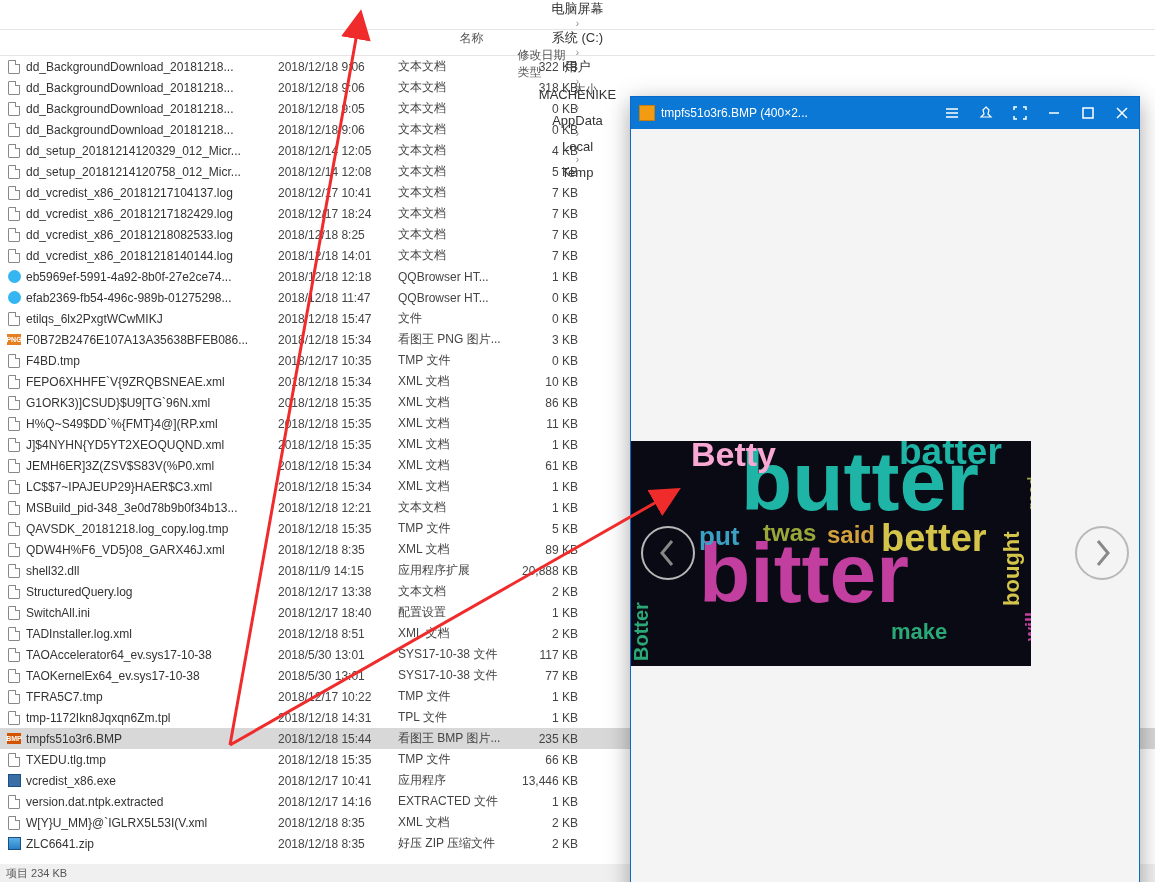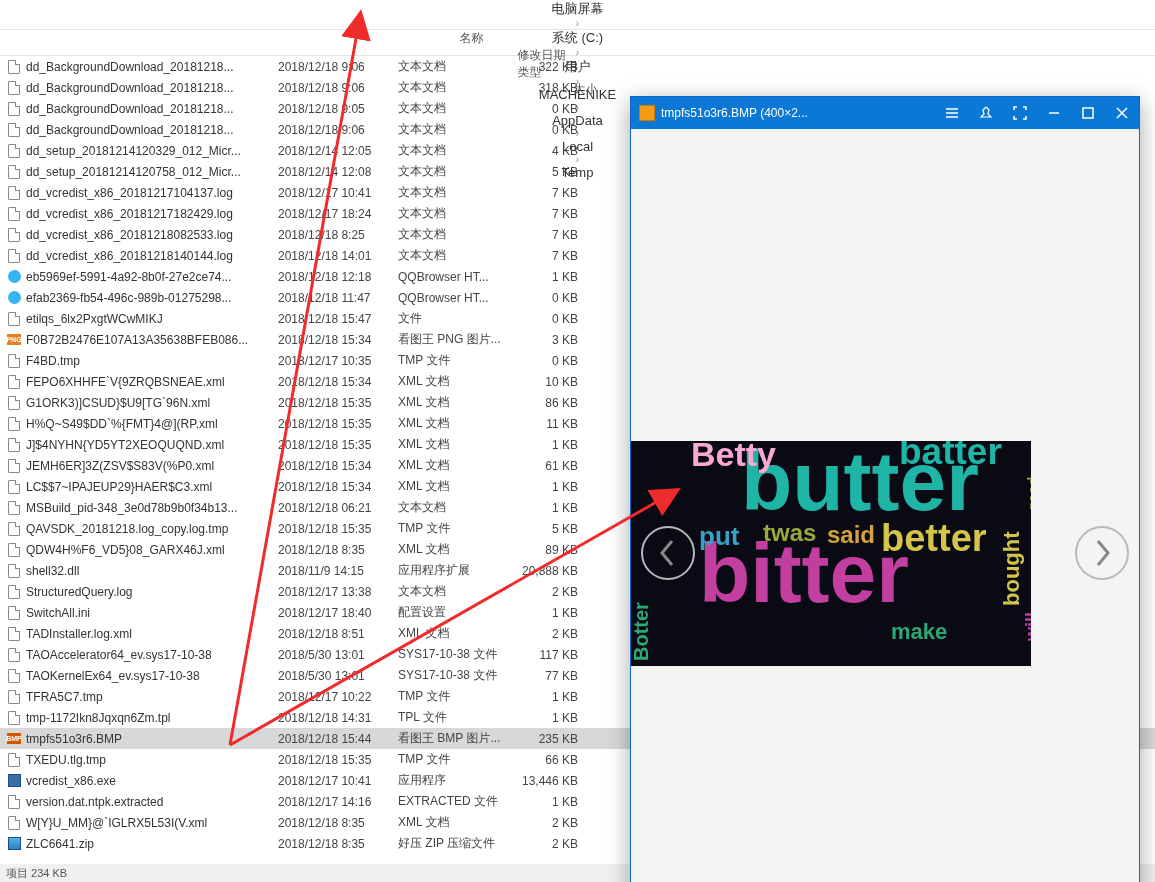--- a/index.html
+++ b/index.html
@@ -271,21 +271,21 @@
         <div class="name">LC$$7~IPAJEUP29}HAER$C3.xml</div>
         <div class="date">2018/12/18 15:34</div>
         <div class="type">XML 文档</div>
         <div class="size">1 KB</div>
       </div>
       <div class="row">
         <span class="icon">
           <div class="ic-file"></div>
         </span>
         <div class="name">MSBuild_pid-348_3e0d78b9b0f34b13...</div>
-        <div class="date">2018/12/18 06:21</div>
+        <div class="date">2018/12/18 12:21</div>
         <div class="type">文本文档</div>
         <div class="size">1 KB</div>
       </div>
       <div class="row">
         <span class="icon">
           <div class="ic-file"></div>
         </span>
         <div class="name">QAVSDK_20181218.log_copy.log.tmp</div>
         <div class="date">2018/12/18 15:35</div>
         <div class="type">TMP 文件</div>

